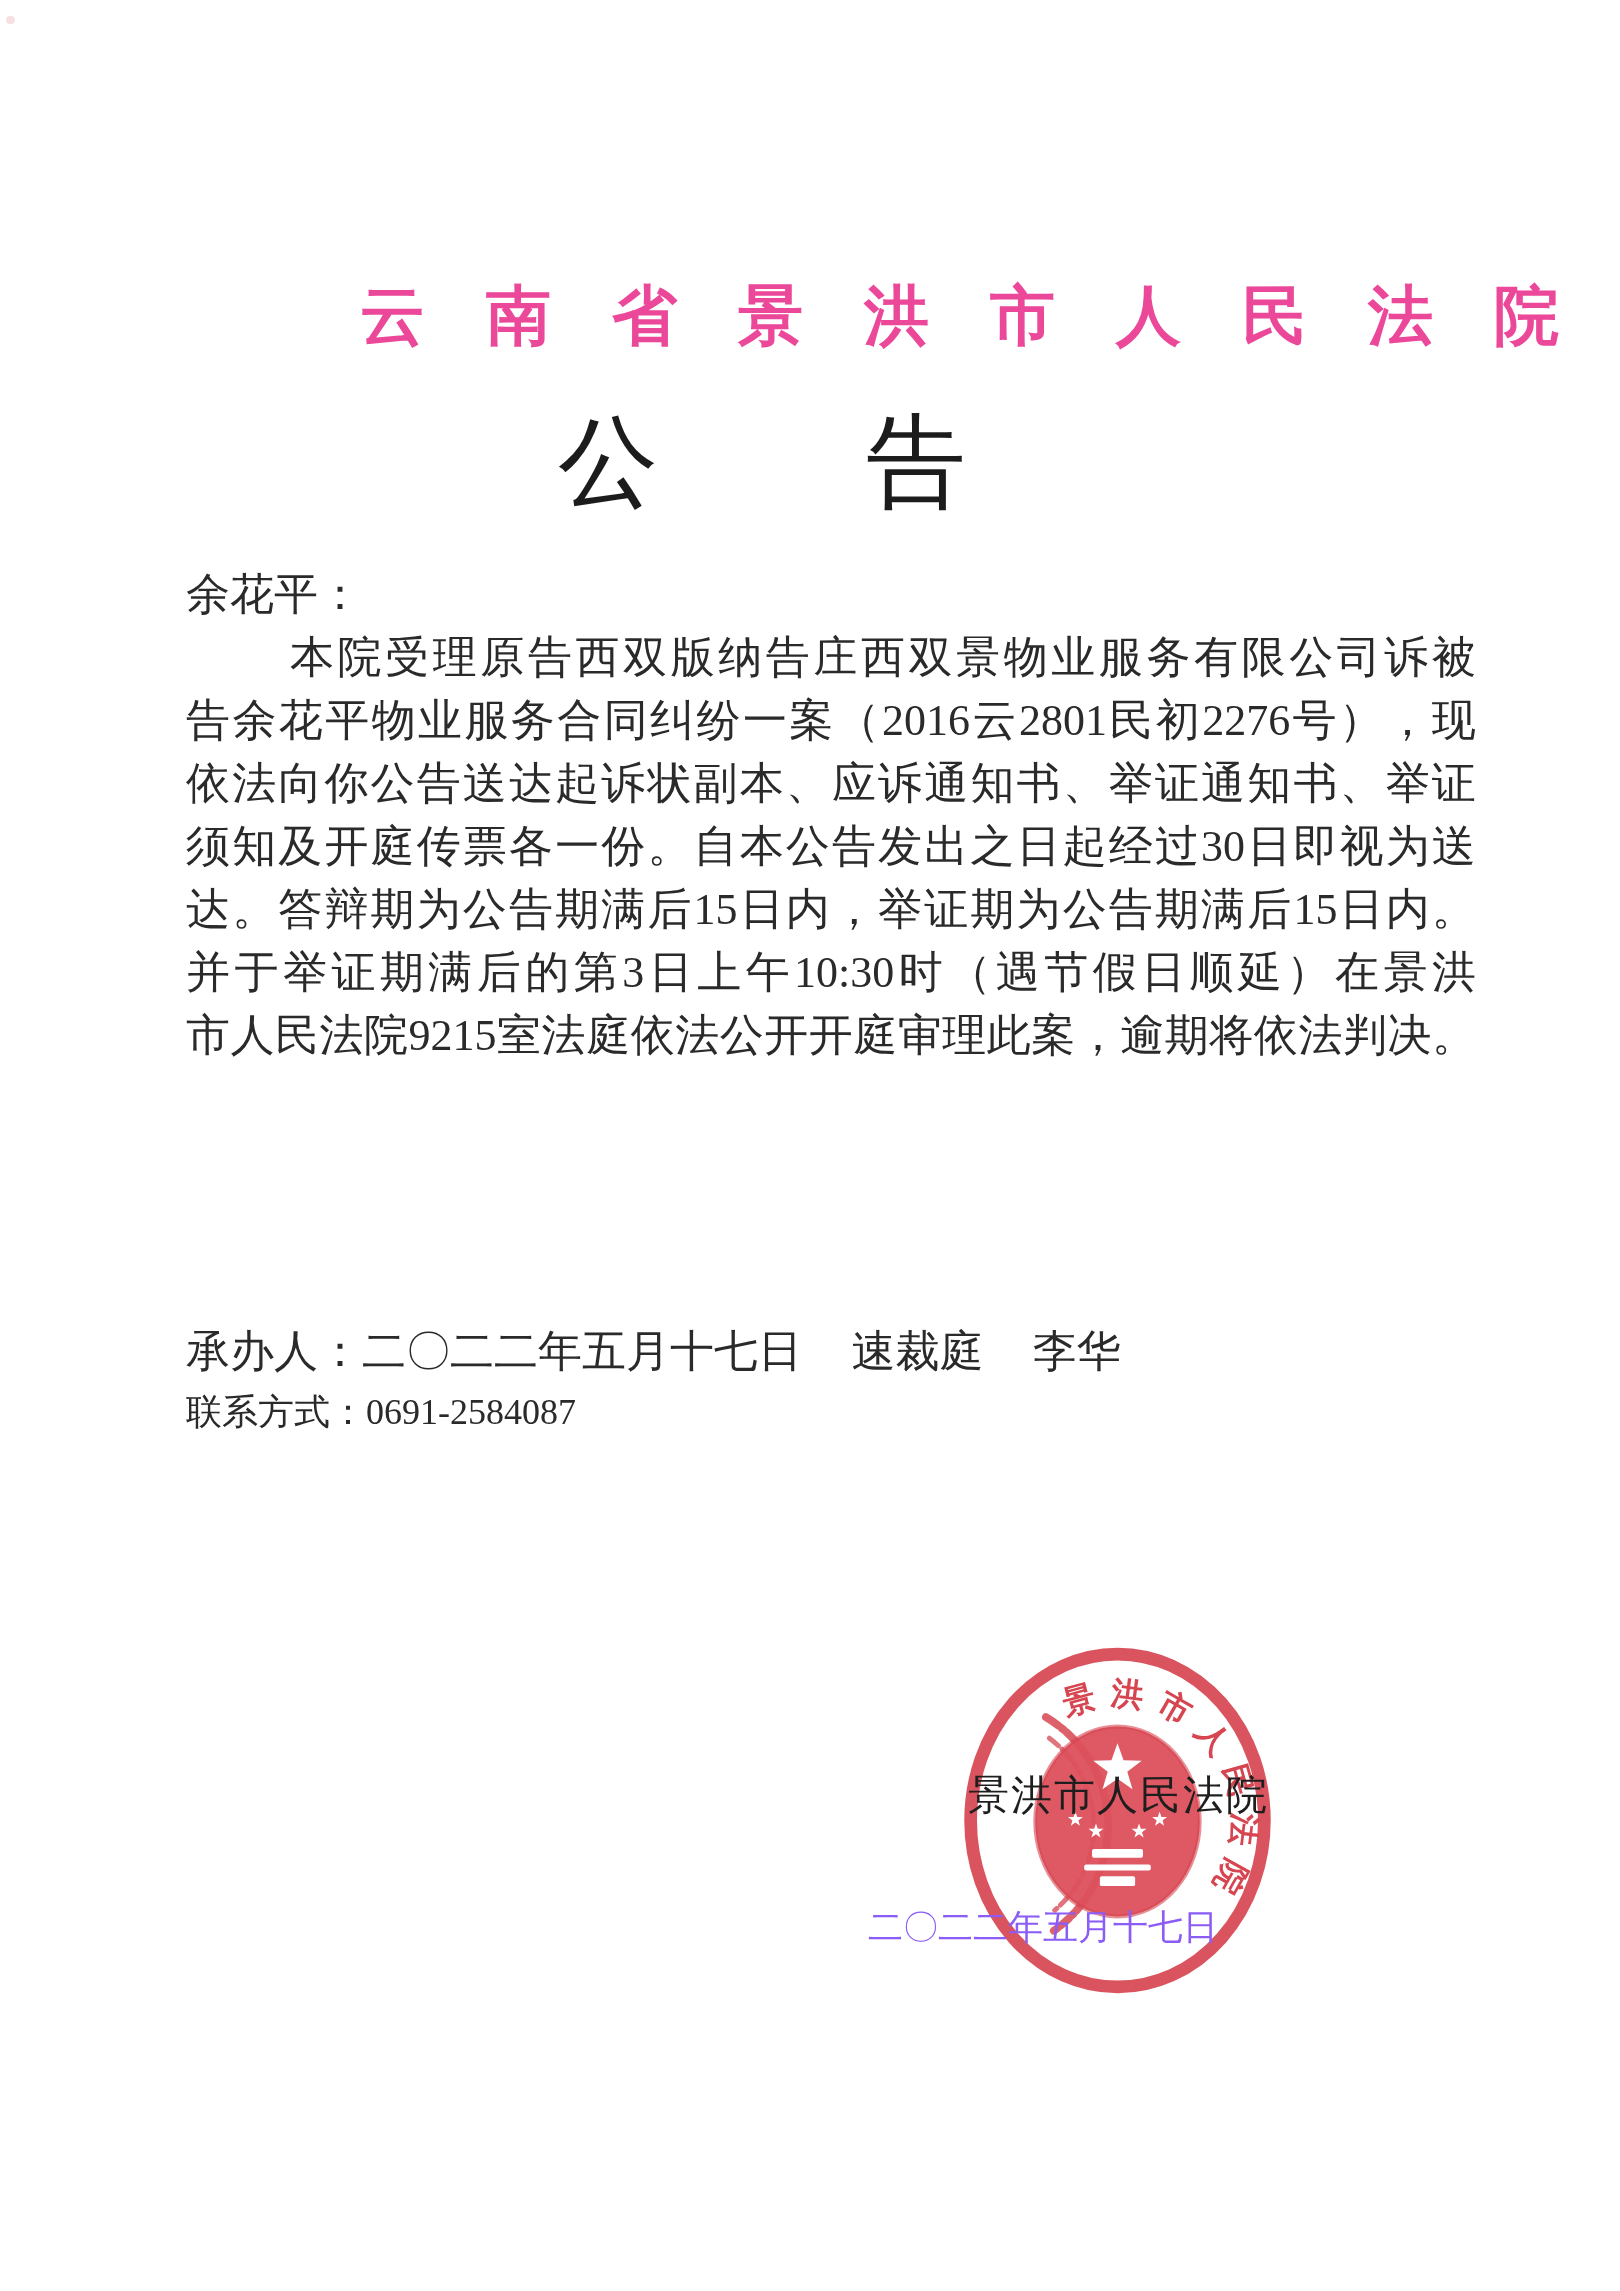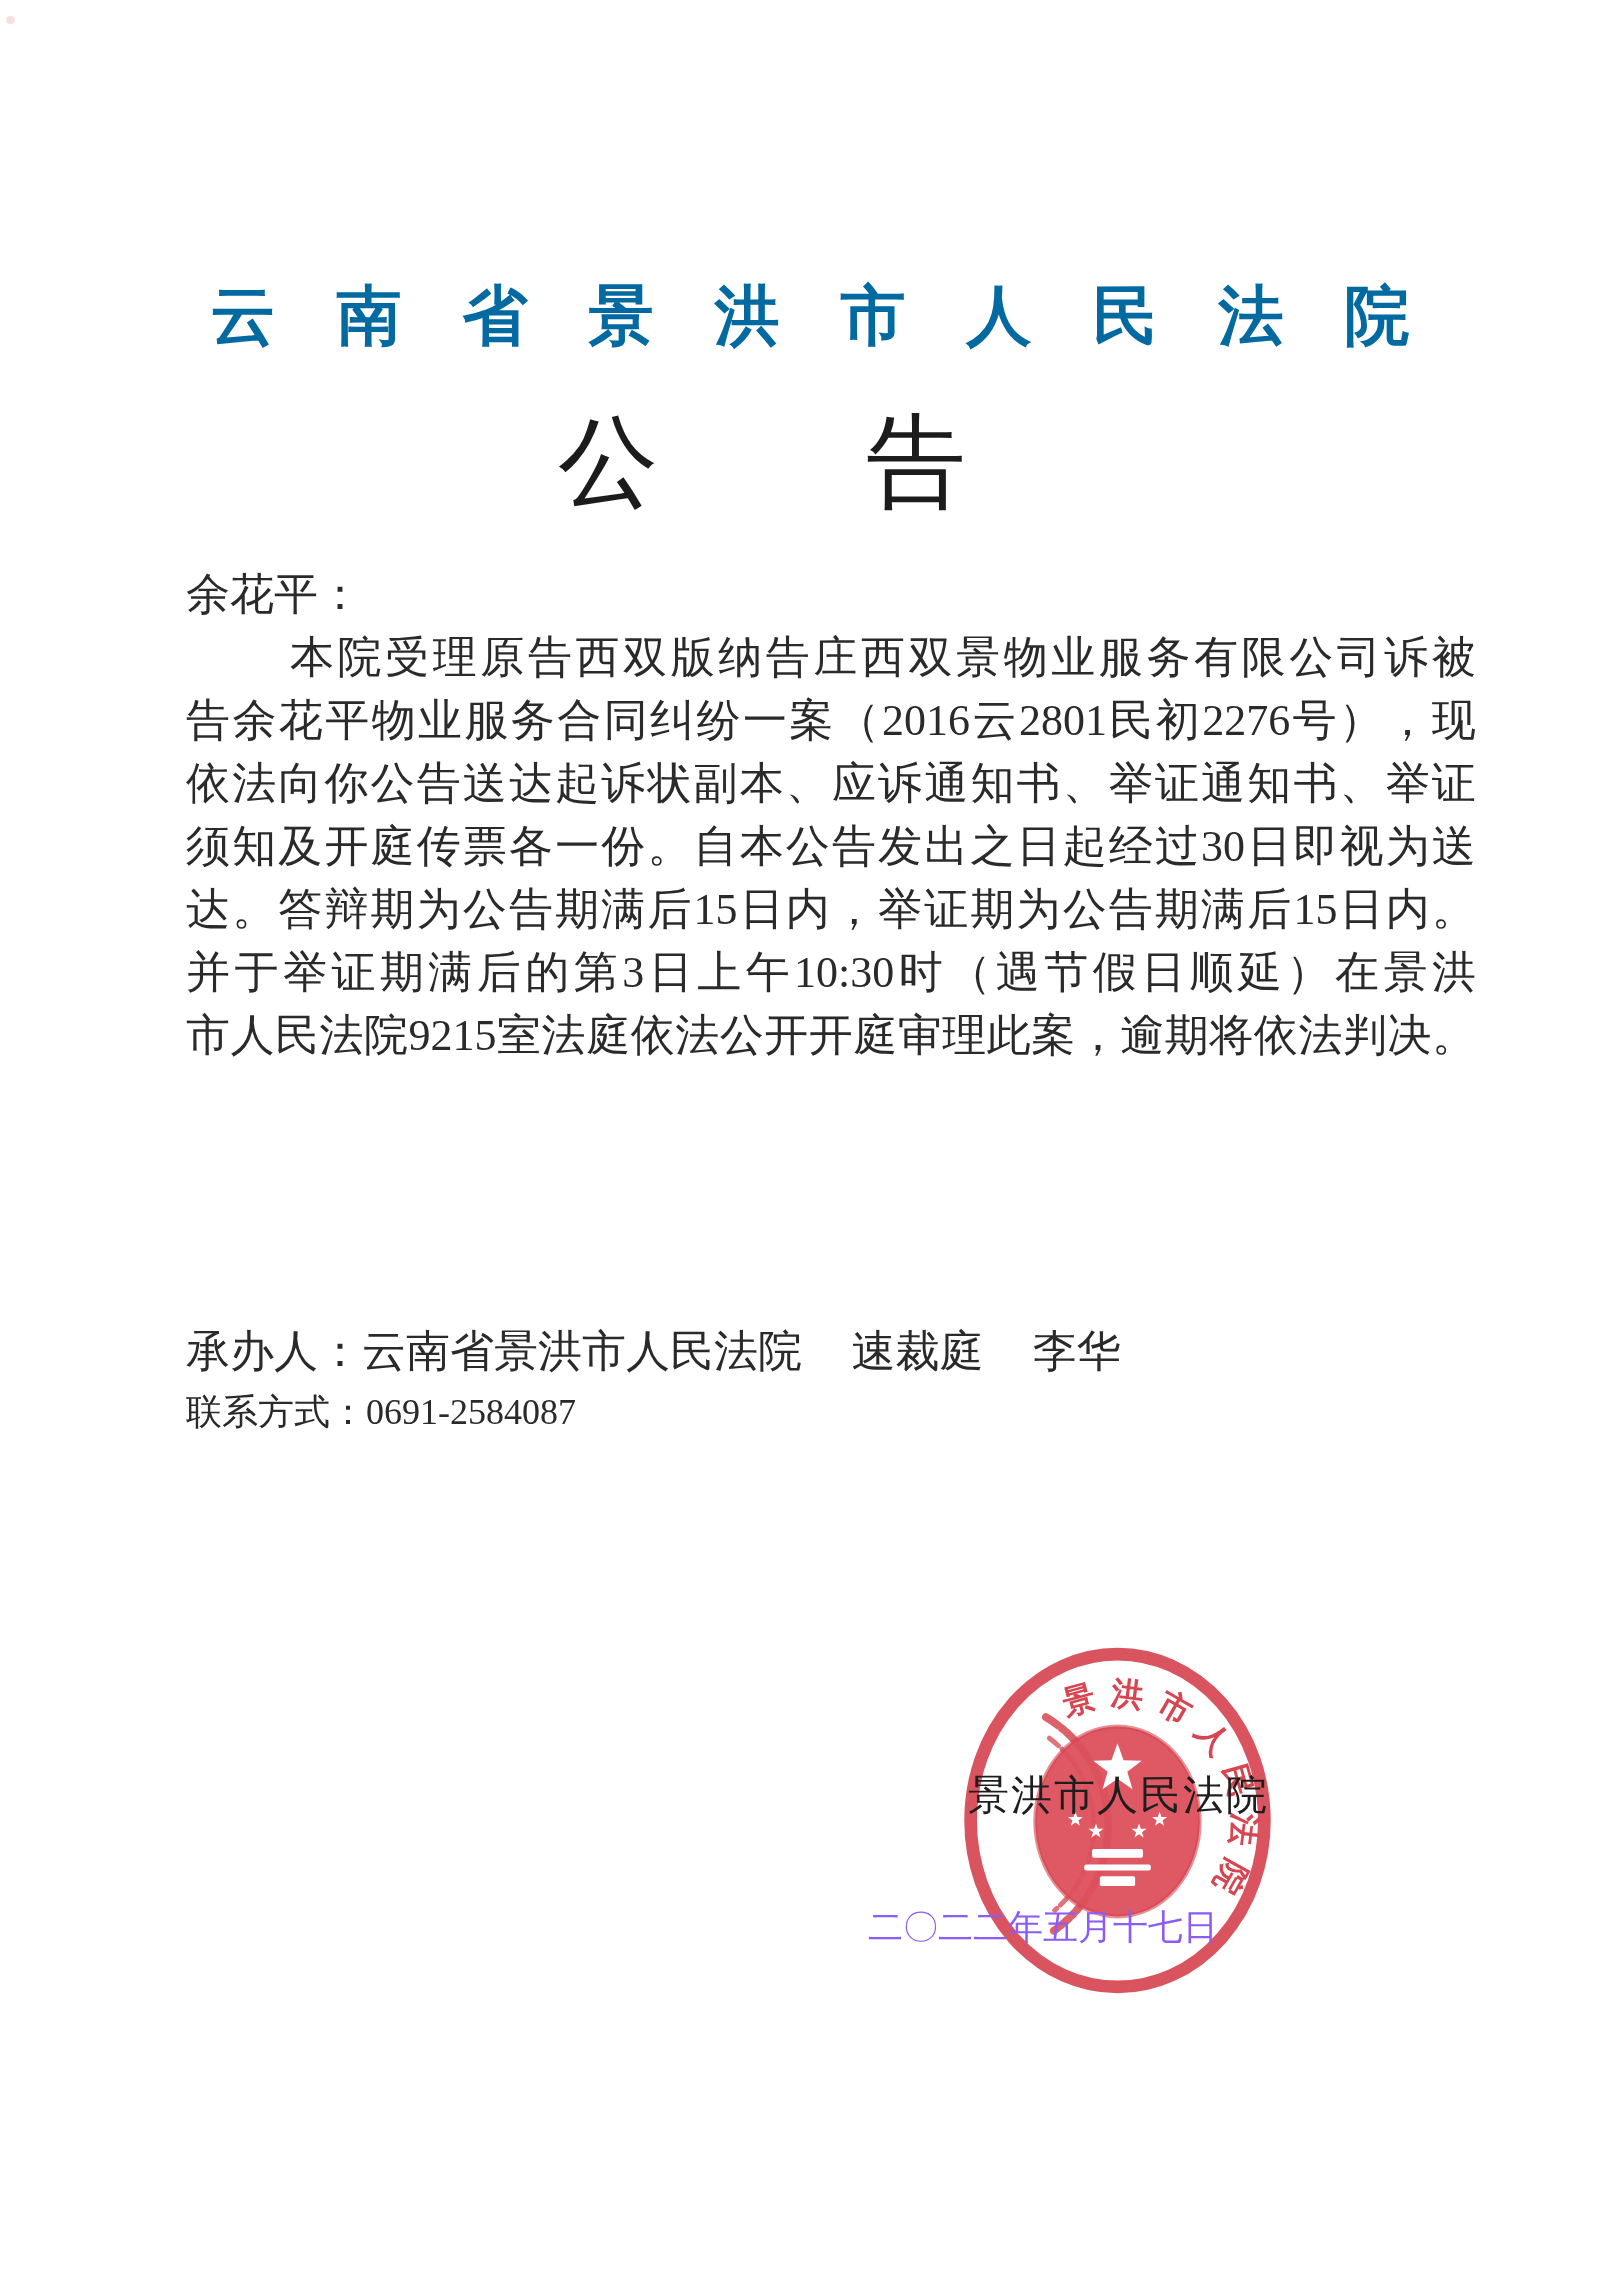--- a/index.html
+++ b/index.html
@@ -9,22 +9,22 @@
     margin:0 auto;
     background:#ffffff;
     overflow:hidden;
     font-family:"Liberation Serif","DejaVu Serif",serif;
     color:#262626;
   }
   .speck{position:absolute;left:5.9px;top:15.7px;width:8.8px;height:8.8px;border-radius:50%;
     background:#f0c6cb;opacity:.55;}
   .court-title{
     position:absolute;top:272px;left:0;width:1620px;
-    text-align:center;
-    font-size:65px;font-weight:700;color:#0369a1;
+    text-align:right;
+    font-size:65px;font-weight:700;color:#ec4899;
     letter-spacing:61px;padding-left:61px;box-sizing:border-box;
     white-space:nowrap;
   }
   .notice-heading{
     position:absolute;top:396px;left:0;width:1620px;
     text-align:center;
     font-size:100px;font-weight:500;color:#1c1c1c;
     letter-spacing:208px;padding-left:112px;box-sizing:border-box;
     white-space:nowrap;
   }
@@ -266,21 +266,21 @@
         <span>将</span>
         <span>依</span>
         <span>法</span>
         <span>判</span>
         <span>决</span>
         <span>。</span>
       </div>
     </div>
 
   <div class="footer-lines">
-    <div class="handler-line">承办人：云南省景洪市人民法院  速裁庭  李华</div>
+    <div class="handler-line">承办人：二〇二二年五月十七日  速裁庭  李华</div>
     <div class="contact-line">联系方式：0691-2584087</div>
   </div>
 
   <svg class="seal" viewBox="0 0 336 372" xmlns="http://www.w3.org/2000/svg">
 
     <ellipse cx="168" cy="187" rx="150" ry="170" fill="none" stroke="#d64550" stroke-width="13" stroke-opacity="0.92"></ellipse>
 
     <path d="M103,299.6 A130,130 0 0 0 93.4,80.5" fill="none" stroke="#d64550" stroke-width="8" stroke-opacity="0.85" stroke-linecap="round" stroke-dasharray="5 4 11 4 3 4 15 5 4 4 8 4"></path>
     <path d="M103.8,278.7 A112,112 0 0 0 96,101.2" fill="none" stroke="#d64550" stroke-width="5" stroke-opacity="0.75" stroke-linecap="round" stroke-dasharray="3 5 9 4 2 5 12 6 3 5"></path>
 

